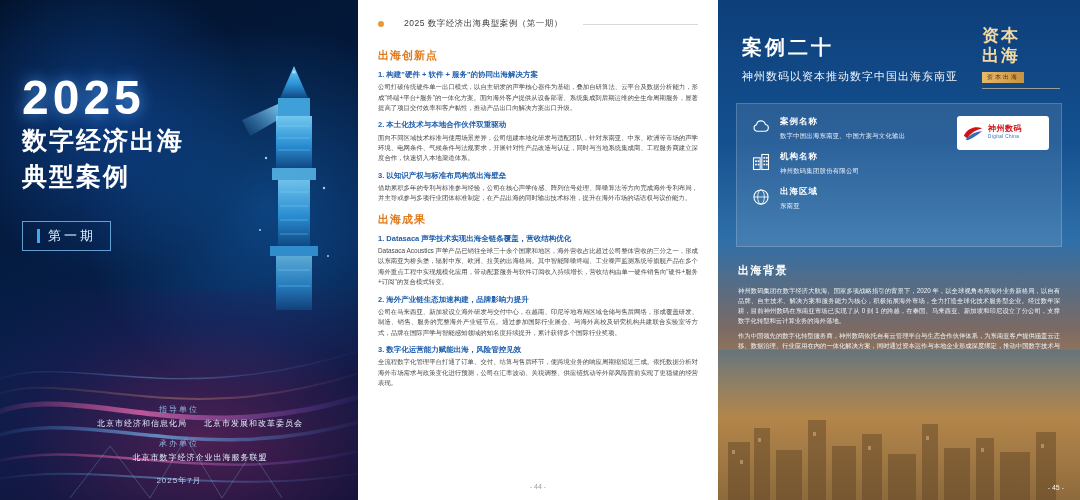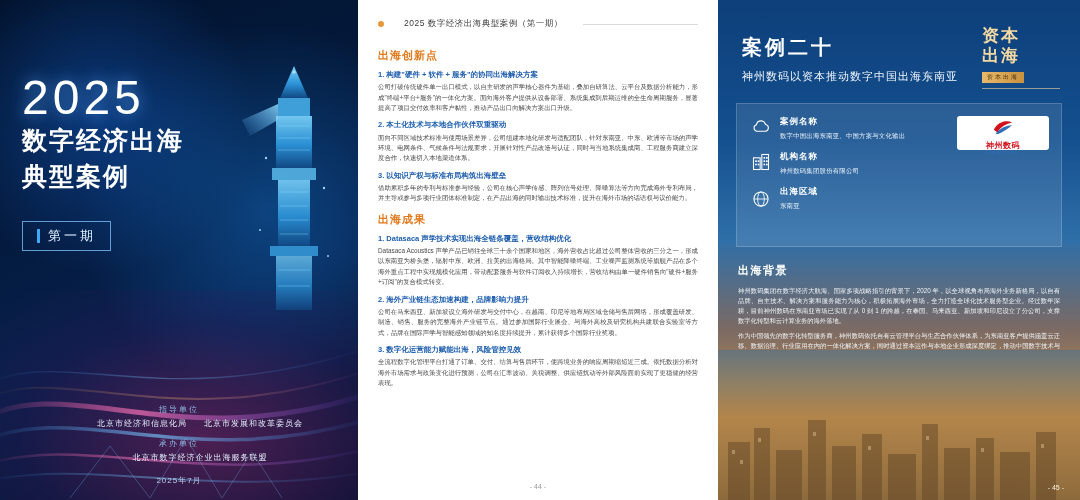--- a/index.html
+++ b/index.html
@@ -69,21 +69,21 @@
   .tower svg { display:block; }
 
   .cover-title-block {
     position: absolute;
     left: 22px;
     top: 74px;
     color: #ffffff;
   }
   .cover-year {
     font-size: 48px;
-    font-weight: normal;
+    font-weight: bold;
     letter-spacing: 4px;
     line-height: 1;
     color: #ffffff;
     text-shadow: 0 0 16px rgba(90,170,255,0.8);
   }
   .cover-main-title {
     font-size: 25px;
     font-weight: bold;
     letter-spacing: 2px;
     line-height: 1.45;
@@ -281,21 +281,20 @@
     top: 12px;
     width: 92px;
     height: 34px;
     background: #ffffff;
     border-radius: 3px;
     display: flex;
     align-items: center;
     gap: 4px;
     padding: 0 5px;
     box-sizing: border-box;
-    flex-direction: column;
   }
   .cp-logo .swoosh {
     width: 22px; height: 22px;
     flex: 0 0 auto;
   }
   .cp-logo .ltxt .l1 {
     font-size: 8px;
     color: #d2121b;
     font-weight: bold;
     letter-spacing: 0.5px;
@@ -306,21 +305,21 @@
     color: #2f6fb5;
     letter-spacing: 0.4px;
     line-height: 1.2;
   }
   .info-row {
     display: flex;
     align-items: flex-start;
     gap: 9px;
     margin-bottom: 11px;
   }
-  .info-row:last-child { margin-bottom: 0; align-items: center; }
+  .info-row:last-child { margin-bottom: 0; }
   .info-ico {
     width: 20px; height: 20px;
     flex: 0 0 auto;
     margin-top: 1px;
   }
   .info-lbl {
     font-size: 8.5px;
     color: #ffffff;
     font-weight: bold;
     letter-spacing: 1px;

